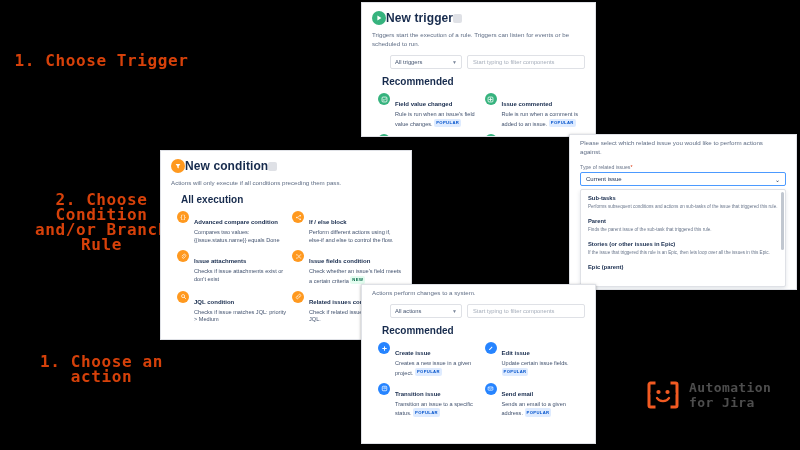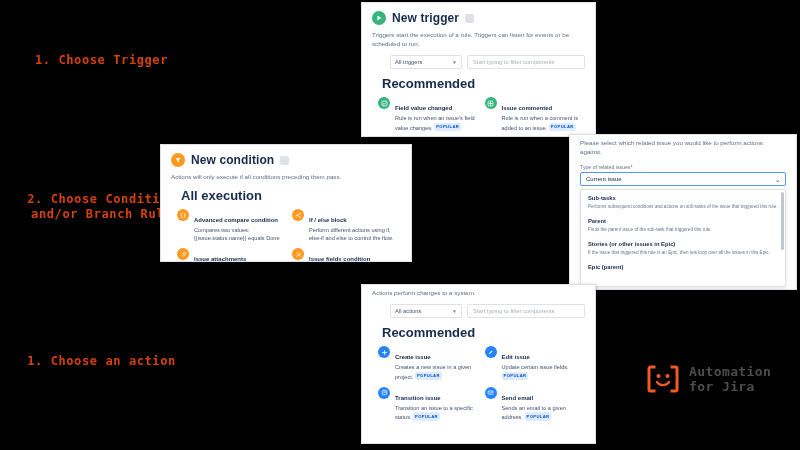--- a/index.html
+++ b/index.html
@@ -9,41 +9,41 @@
     font-family: "Liberation Sans", sans-serif;
     overflow: hidden;
   }
   #stage { position: relative; width: 800px; height: 450px; background: #000; }
 
   
   .step-label {
     position: absolute;
     color: #d6410a;
     font-family: "DejaVu Sans Mono", "Liberation Mono", monospace;
-    font-size: 12px;
+    font-size: 16px;
     font-weight: 700;
     letter-spacing: 0.6px;
     line-height: 15px;
     text-align: center;
     white-space: pre-line;
   }
   #step1 { left: 14px; top: 53px; width: 175px; }
   #step2 { left: 14px; top: 192px; width: 175px; }
   #step3 { left: 14px; top: 354px; width: 175px; }
 
   
   .panel {
     position: absolute;
     background: #ffffff;
     border: 1px solid #dfe1e6;
     box-shadow: 0 1px 3px rgba(0,0,0,0.35);
     overflow: hidden;
   }
   .panel-head {
-    display: flex; align-items: center; gap: 6px;
+    display: flex; align-items: center; 
     padding: 8px 10px 2px 10px;
   }
   .panel-title {
     font-size: 12px; font-weight: 600; color: #172b4d; letter-spacing: .1px;
   }
   .help-dot {
     width: 9px; height: 9px; border-radius: 2px; background: #dfe1e6;
     display: inline-block;
   }
   .panel-sub {
@@ -71,21 +71,21 @@
     padding: 0 4px;
   }
   .select-box .caret { font-size: 5px; color: #7a869a; }
   .filter-input {
     flex: 1; height: 14px; border: 1px solid #dfe1e6; border-radius: 2px;
     background: #fff; font-size: 5.8px; color: #a5adba;
     display: flex; align-items: center; padding: 0 5px;
   }
 
   .section-head {
-    font-size: 13px; font-weight: 600; color: #172b4d;
+    font-size: 10px; font-weight: 600; color: #172b4d;
     padding: 7px 10px 3px 20px;
   }
 
   
   .grid {
     display: grid; grid-template-columns: 1fr 1fr;
     column-gap: 4px; row-gap: 5px;
     padding: 2px 8px 8px 16px;
   }
   .comp { display: flex; gap: 5px; align-items: flex-start; }
@@ -103,21 +103,21 @@
     letter-spacing: .35px; padding: 0.5px 2px; border-radius: 2px;
     vertical-align: 1px;
   }
   .loz-popular { background: #deebff; color: #0052cc; }
   .loz-new { background: #e3fcef; color: #006644; }
 
   
   #panel-trigger { left: 361px; top: 2px; width: 235px; height: 135px; }
 
   
-  #panel-condition { left: 160px; top: 144px; width: 252px; height: 118px; }
+  #panel-condition { left: 160px; top: 150px; width: 252px; height: 190px; }
   #panel-condition .grid { grid-template-columns: 1fr 1fr; padding: 2px 8px 8px 16px; }
 
   
   #panel-branch { left: 569px; top: 134px; width: 228px; height: 156px; }
   .field-label { font-size: 5.2px; color: #6b778c; padding: 8px 10px 2px 10px; }
   .field-label .req { color: #de350b; }
   .field-select {
     margin: 0 10px; height: 14px; border: 1px solid #4c9aff; border-radius: 2px;
     background: #fff; display: flex; align-items: center; justify-content: space-between;
     padding: 0 5px; font-size: 6px; color: #172b4d;
@@ -133,21 +133,21 @@
   .dd-scroll {
     position: absolute; right: 1.5px; top: 2px; width: 2.5px; height: 58px;
     background: #c1c7d0; border-radius: 2px;
   }
 
   
   #panel-action { left: 361px; top: 284px; width: 235px; height: 160px; }
 
   
   #logo {
-    position: absolute; left: 645px; top: 364px;
+    position: absolute; left: 645px; top: 380px;
     display: flex; align-items: flex-start; gap: 8px;
   }
   #logo .mark { width: 36px; height: 30px; }
   #logo .wordmark {
     color: #4d4d4d;
     font-family: "DejaVu Sans Mono", "Liberation Mono", monospace;
     font-size: 13px; font-weight: 700; line-height: 15px;
     letter-spacing: .4px; white-space: pre-line;
   }
 </style>

